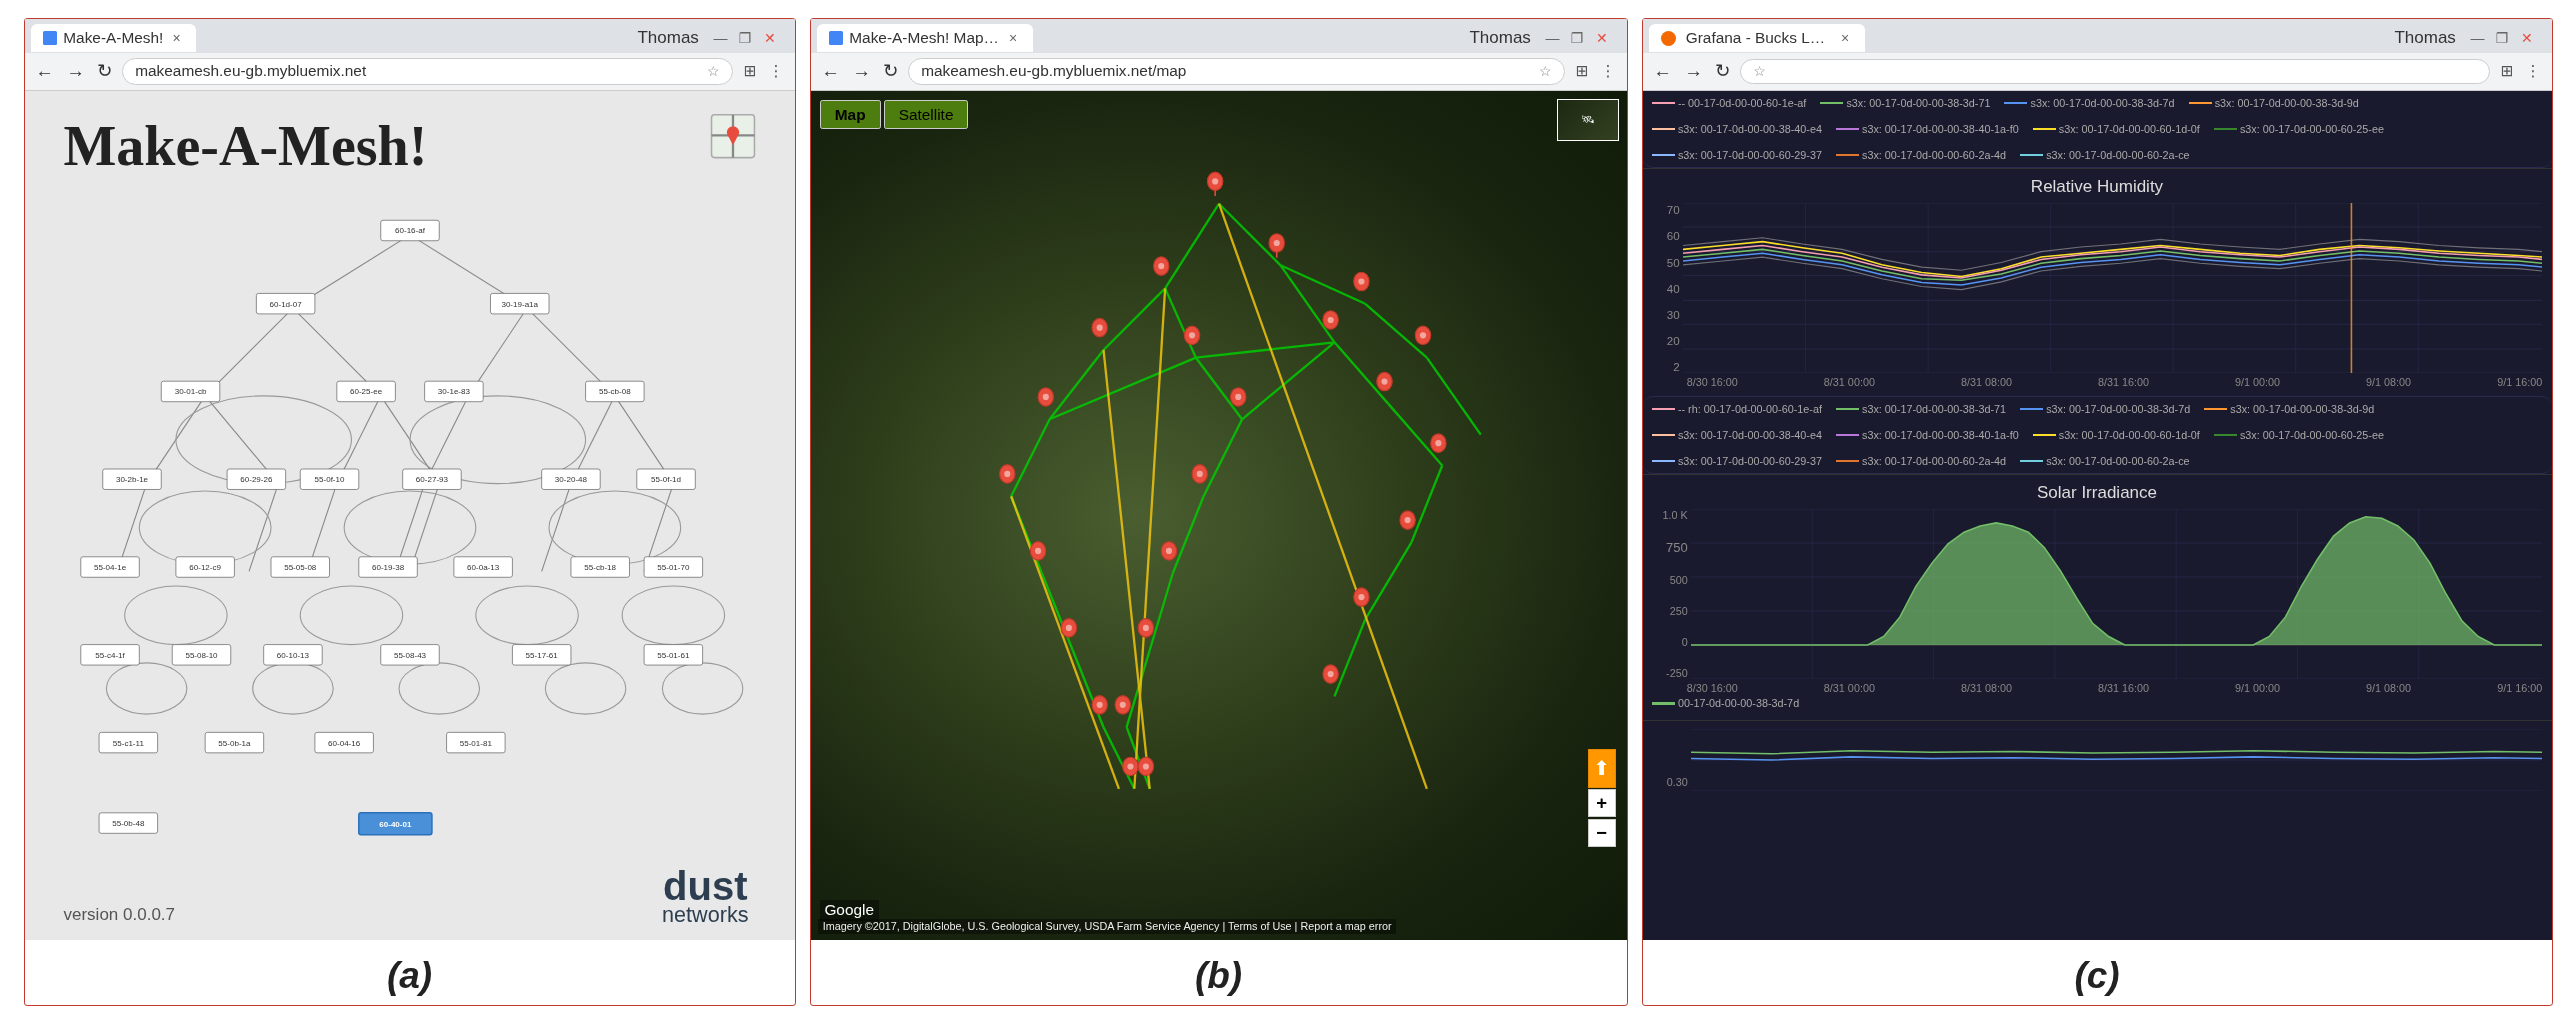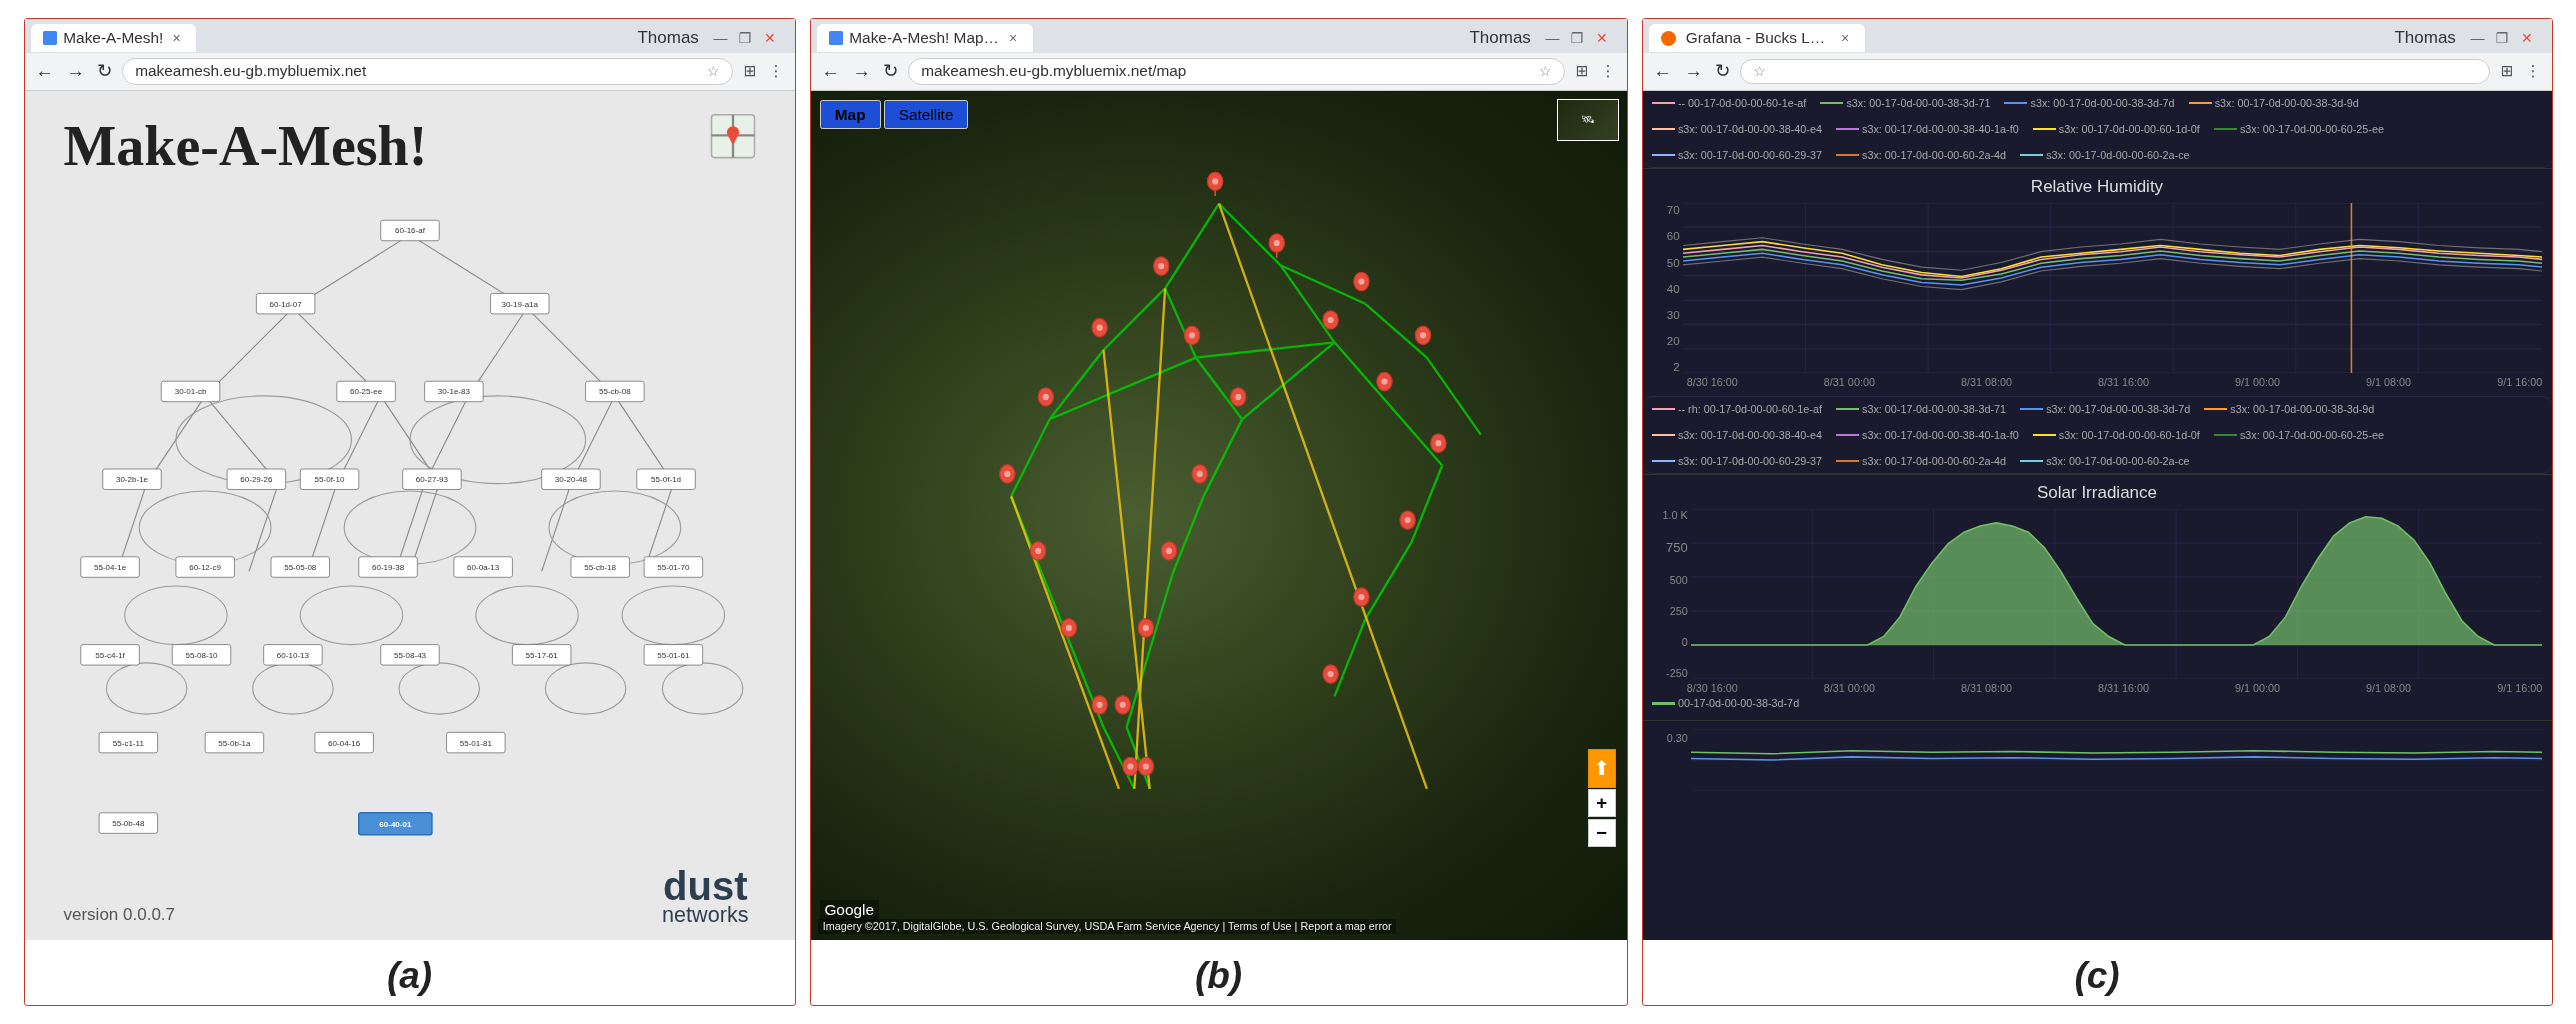--- a/index.html
+++ b/index.html
@@ -238,21 +238,21 @@
     .map-controls {
       position: absolute;
       top: 9.3px;
       left: 9.3px;
       display: flex;
       gap: 3.1px;
       z-index: 10;
     }
 
     .map-control-btn {
-      background: #1d4ed8;
+      background: #4d7c0f;
       border: 0.8px solid #ccc;
       border-radius: 2.3px;
       padding: 4.6px 14px;
       font-size: 15.4px;
       cursor: pointer;
     }
 
     .map-control-btn.active {
       font-weight: bold;
     }
@@ -1079,21 +1079,21 @@
         <div class="grafana-legend" style="padding:3.1px 0;">
           <div class="legend-item">
             <span class="legend-color" style="background:#73bf69;"></span>
             <span style="font-size:10.8px;color:#aaa;">00-17-0d-00-00-38-3d-7d</span>
           </div>
         </div>
       </div>
 
       <div class="chart-container">
         <div style="display:flex;">
-          <div style="width:39px;display:flex;flex-direction:column;align-items:flex-end;padding-right:3.1px;">
+          <div style="width:39px;display:flex;flex-direction:column;align-items:flex-end;padding-right:3.1px;margin-top:44px;">
             <span style="font-size:10.8px;color:#888;margin-top:3.1px;">0.30</span>
           </div>
           <div style="flex:1;height:62px;position:relative;">
             <svg width="100%" height="62" viewBox="0 0 1060 80" preserveAspectRatio="none">
               <g stroke="#2a2a4e" stroke-width="1">
                 <line x1="0" y1="0" x2="1060" y2="0"></line>
                 <line x1="0" y1="40" x2="1060" y2="40"></line>
                 <line x1="0" y1="80" x2="1060" y2="80"></line>
               </g>
 

